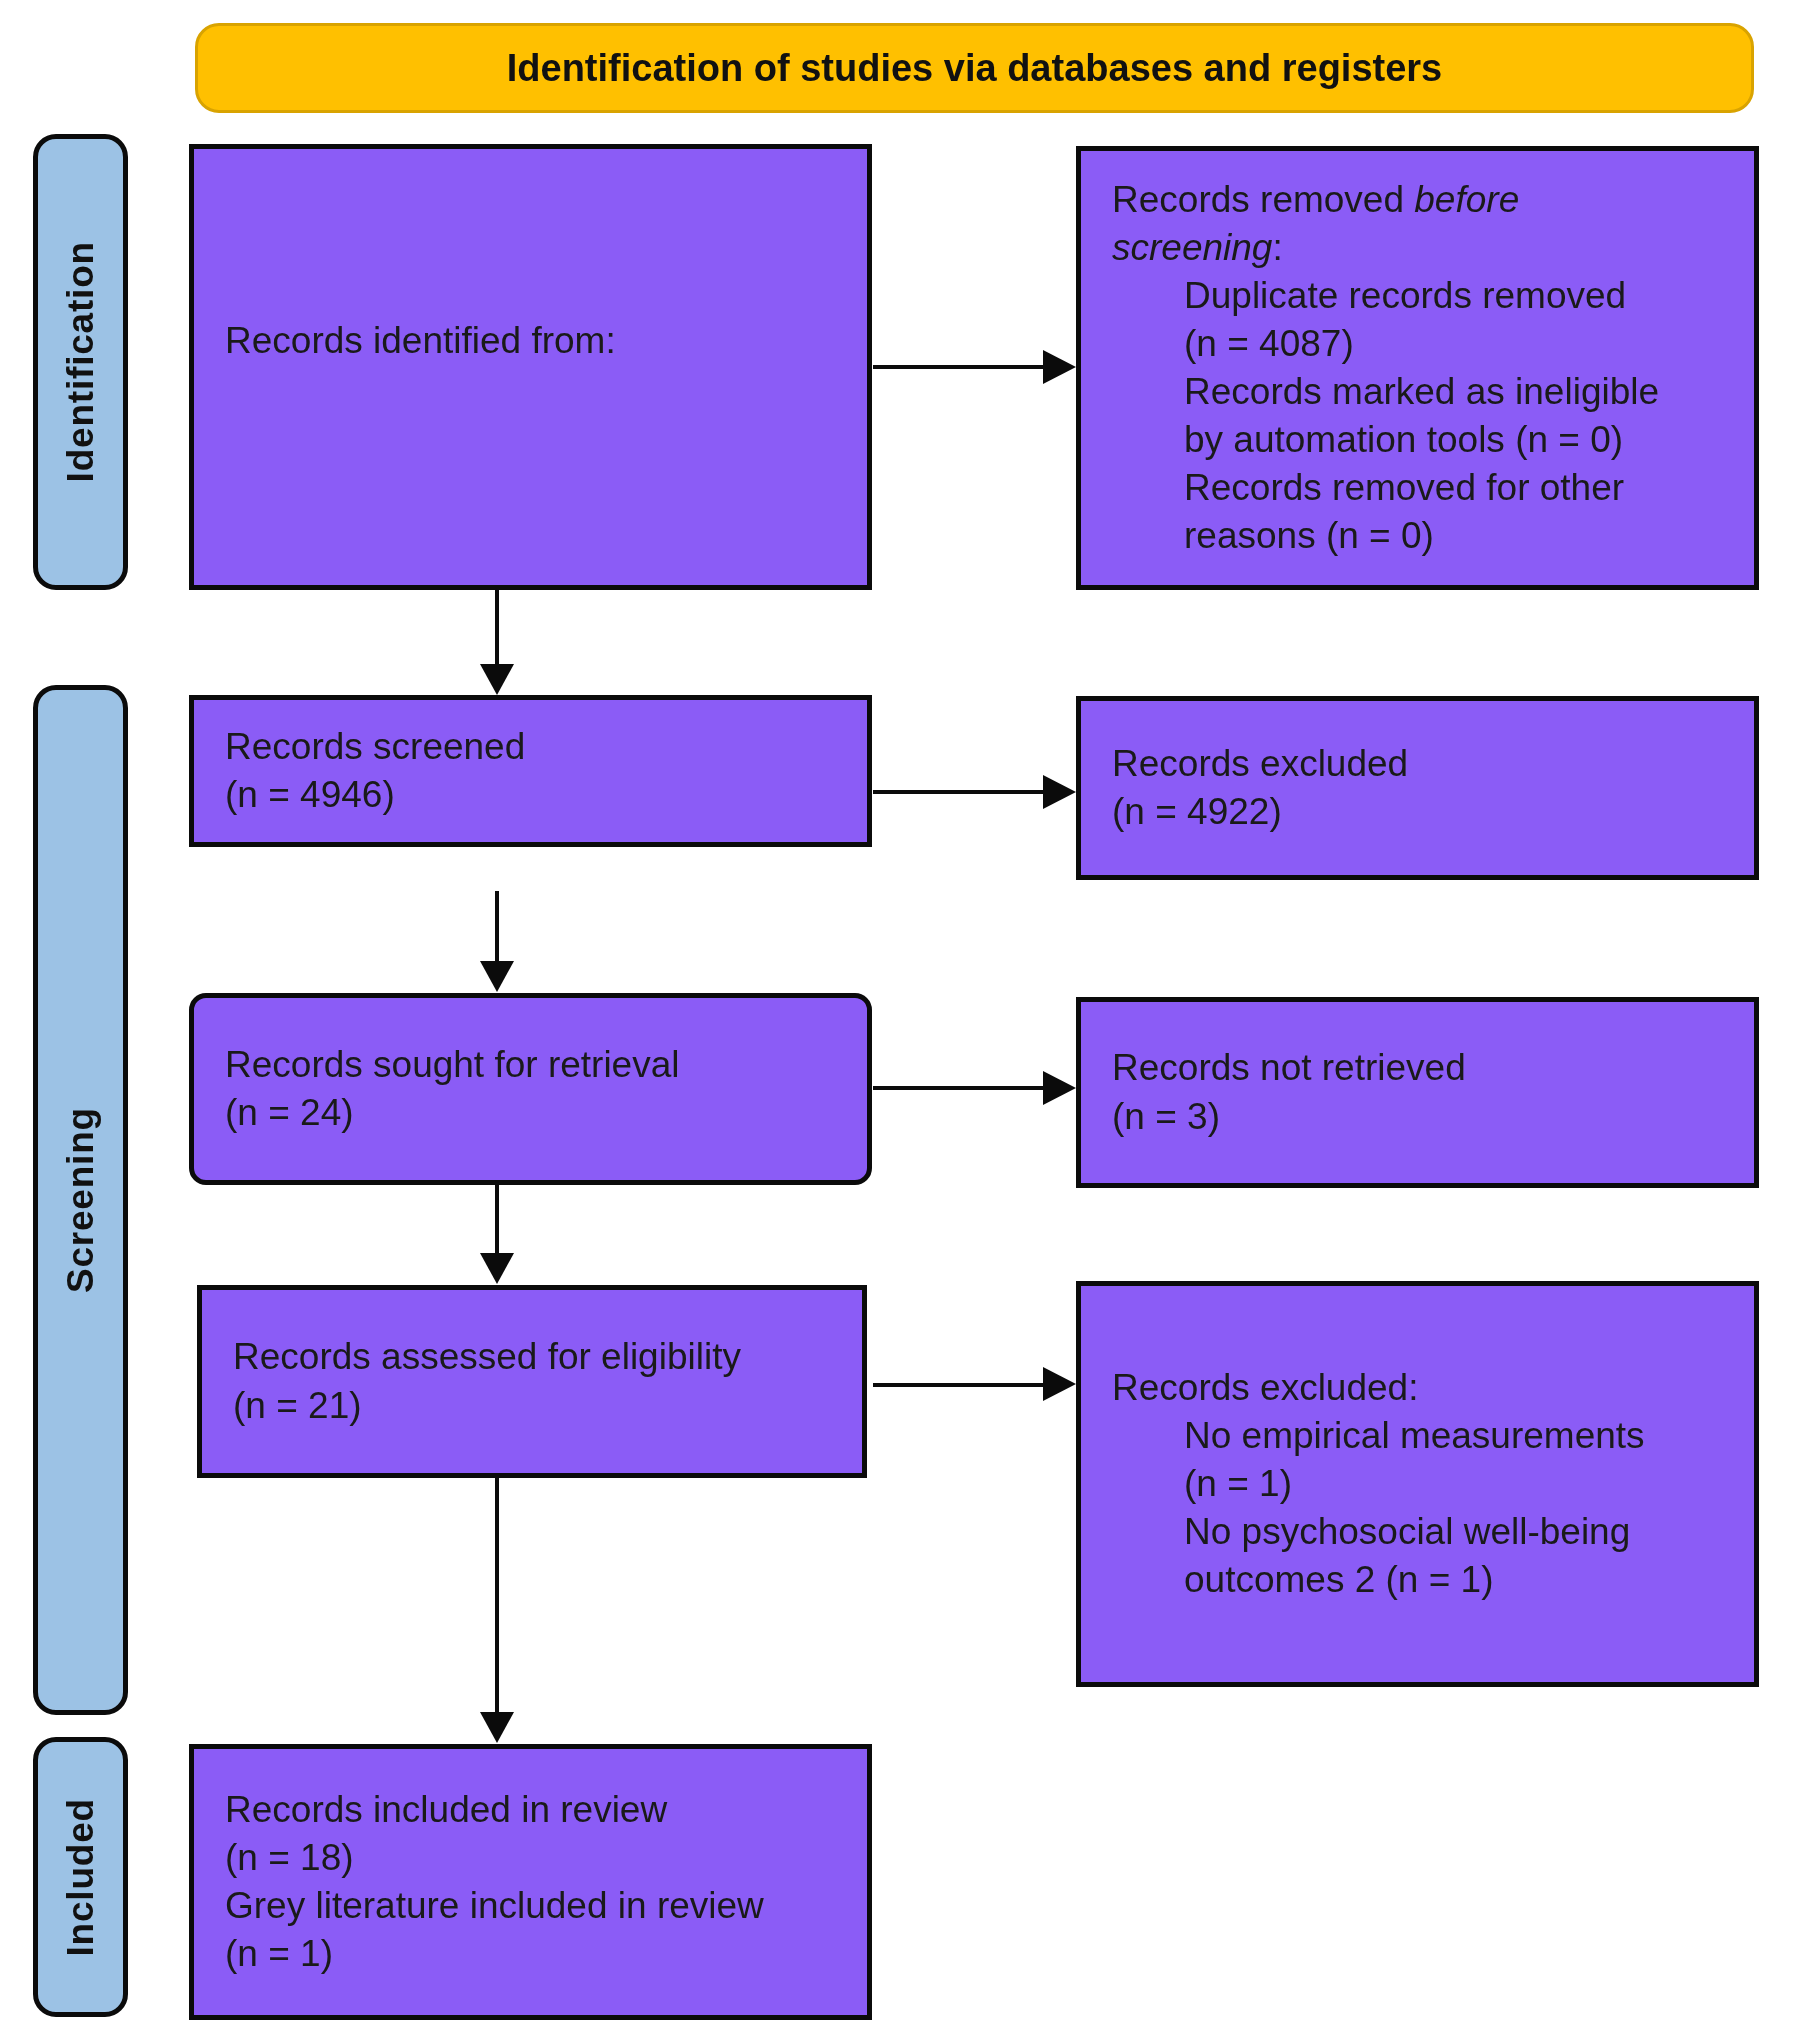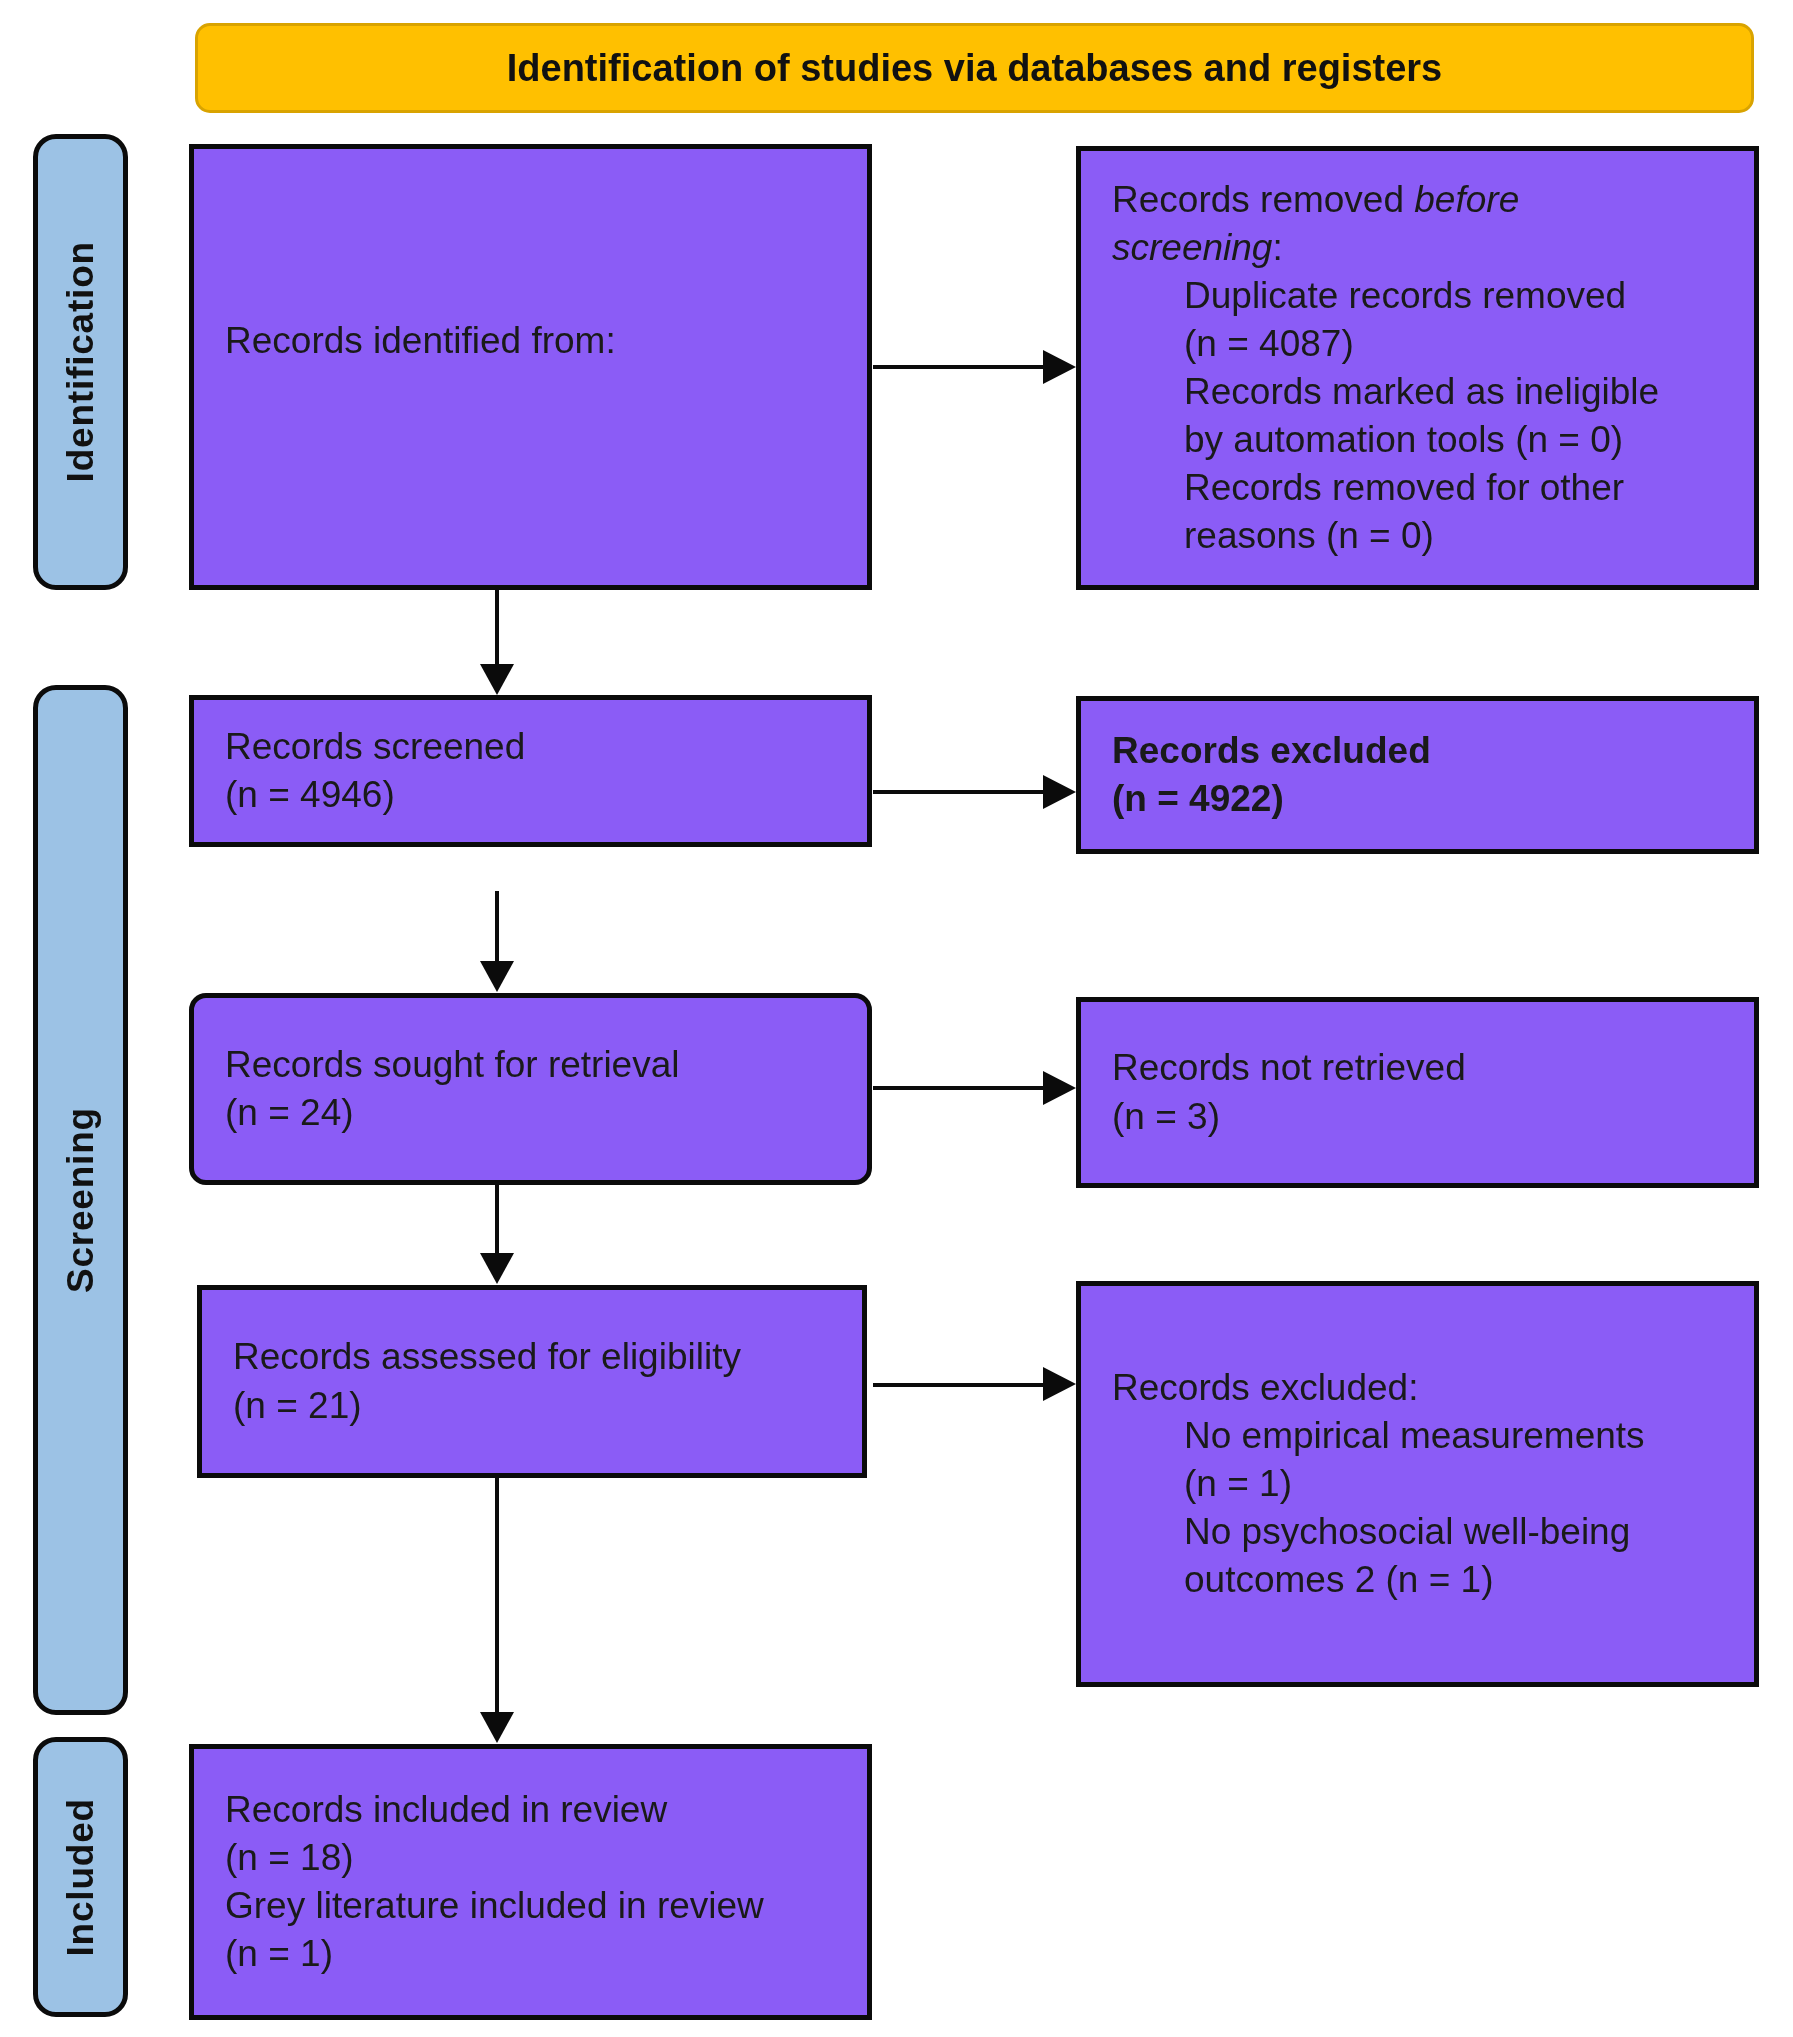--- a/index.html
+++ b/index.html
@@ -3,21 +3,21 @@
 <meta charset="utf-8">
 <title>PRISMA Flow Diagram</title>
 <style>
   html,body { margin:0; padding:0; background:#ffffff; }
   .canvas {
     position:relative; width:1794px; height:2037px; background:#ffffff;
     font-family:"Liberation Sans","DejaVu Sans",sans-serif; color:#1a1a1a;
   }
   .hdr {
     position:absolute; left:195px; top:23px; width:1559px; height:90px;
-    background:#FFC000; border:3.3px solid #D9A300; border-radius:15px;
+    background:#FFC000; border:3.3px solid #D9A300; border-radius:24px;
     box-sizing:border-box; display:flex; align-items:center; justify-content:center;
     font-weight:bold; font-size:38px; color:#111111;
   }
   .side {
     position:absolute; left:33px; width:95px; background:#9CC2E5;
     border:5px solid #0b0b0b; border-radius:23px; box-sizing:border-box;
     display:flex; align-items:center; justify-content:center;
   }
   .side span {
     writing-mode:vertical-rl; transform:rotate(180deg);
@@ -30,21 +30,21 @@
     position:absolute; background:#8b5cf6; border:5.8px solid #0b0b0b;
     box-sizing:border-box; display:flex; flex-direction:column; justify-content:center;
     padding:16.4px 11.5px 16.4px 31px; font-size:37px; line-height:1.30;
     white-space:pre-line; color:#1a1a1a;
   }
   .ind { padding-left:72px; }
   .it  { font-style:italic; }
   .box-identified    { left:189px;  top:144px;  width:683px; height:446px; padding-bottom:69px; }
   .box-removed       { left:1076px; top:146px;  width:683px; height:444px; }
   .box-screened      { left:189px;  top:695px;  width:683px; height:152px; }
-  .box-excluded      { left:1076px; top:696px;  width:683px; height:158px;font-weight:bold; }
+  .box-excluded      { left:1076px; top:696px;  width:683px; height:184px; }
   .box-sought        { left:189px;  top:993px; width:683px; height:192px;border-radius:17px; }
   .box-not-retrieved { left:1076px; top:997px; width:683px; height:191px; }
   .box-assessed      { left:197px;  top:1285px; width:670px; height:193px; }
   .box-excluded2     { left:1076px; top:1281px; width:683px; height:406px; }
   .box-included      { left:189px;  top:1744px; width:683px; height:276px; }
   .vline { position:absolute; width:4.1px;  background:#0b0b0b; }
   .hline { position:absolute; height:4.1px; background:#0b0b0b; }
   .head-down {
     position:absolute; width:0; height:0;
     border-left:17.3px solid transparent; border-right:17.3px solid transparent;

